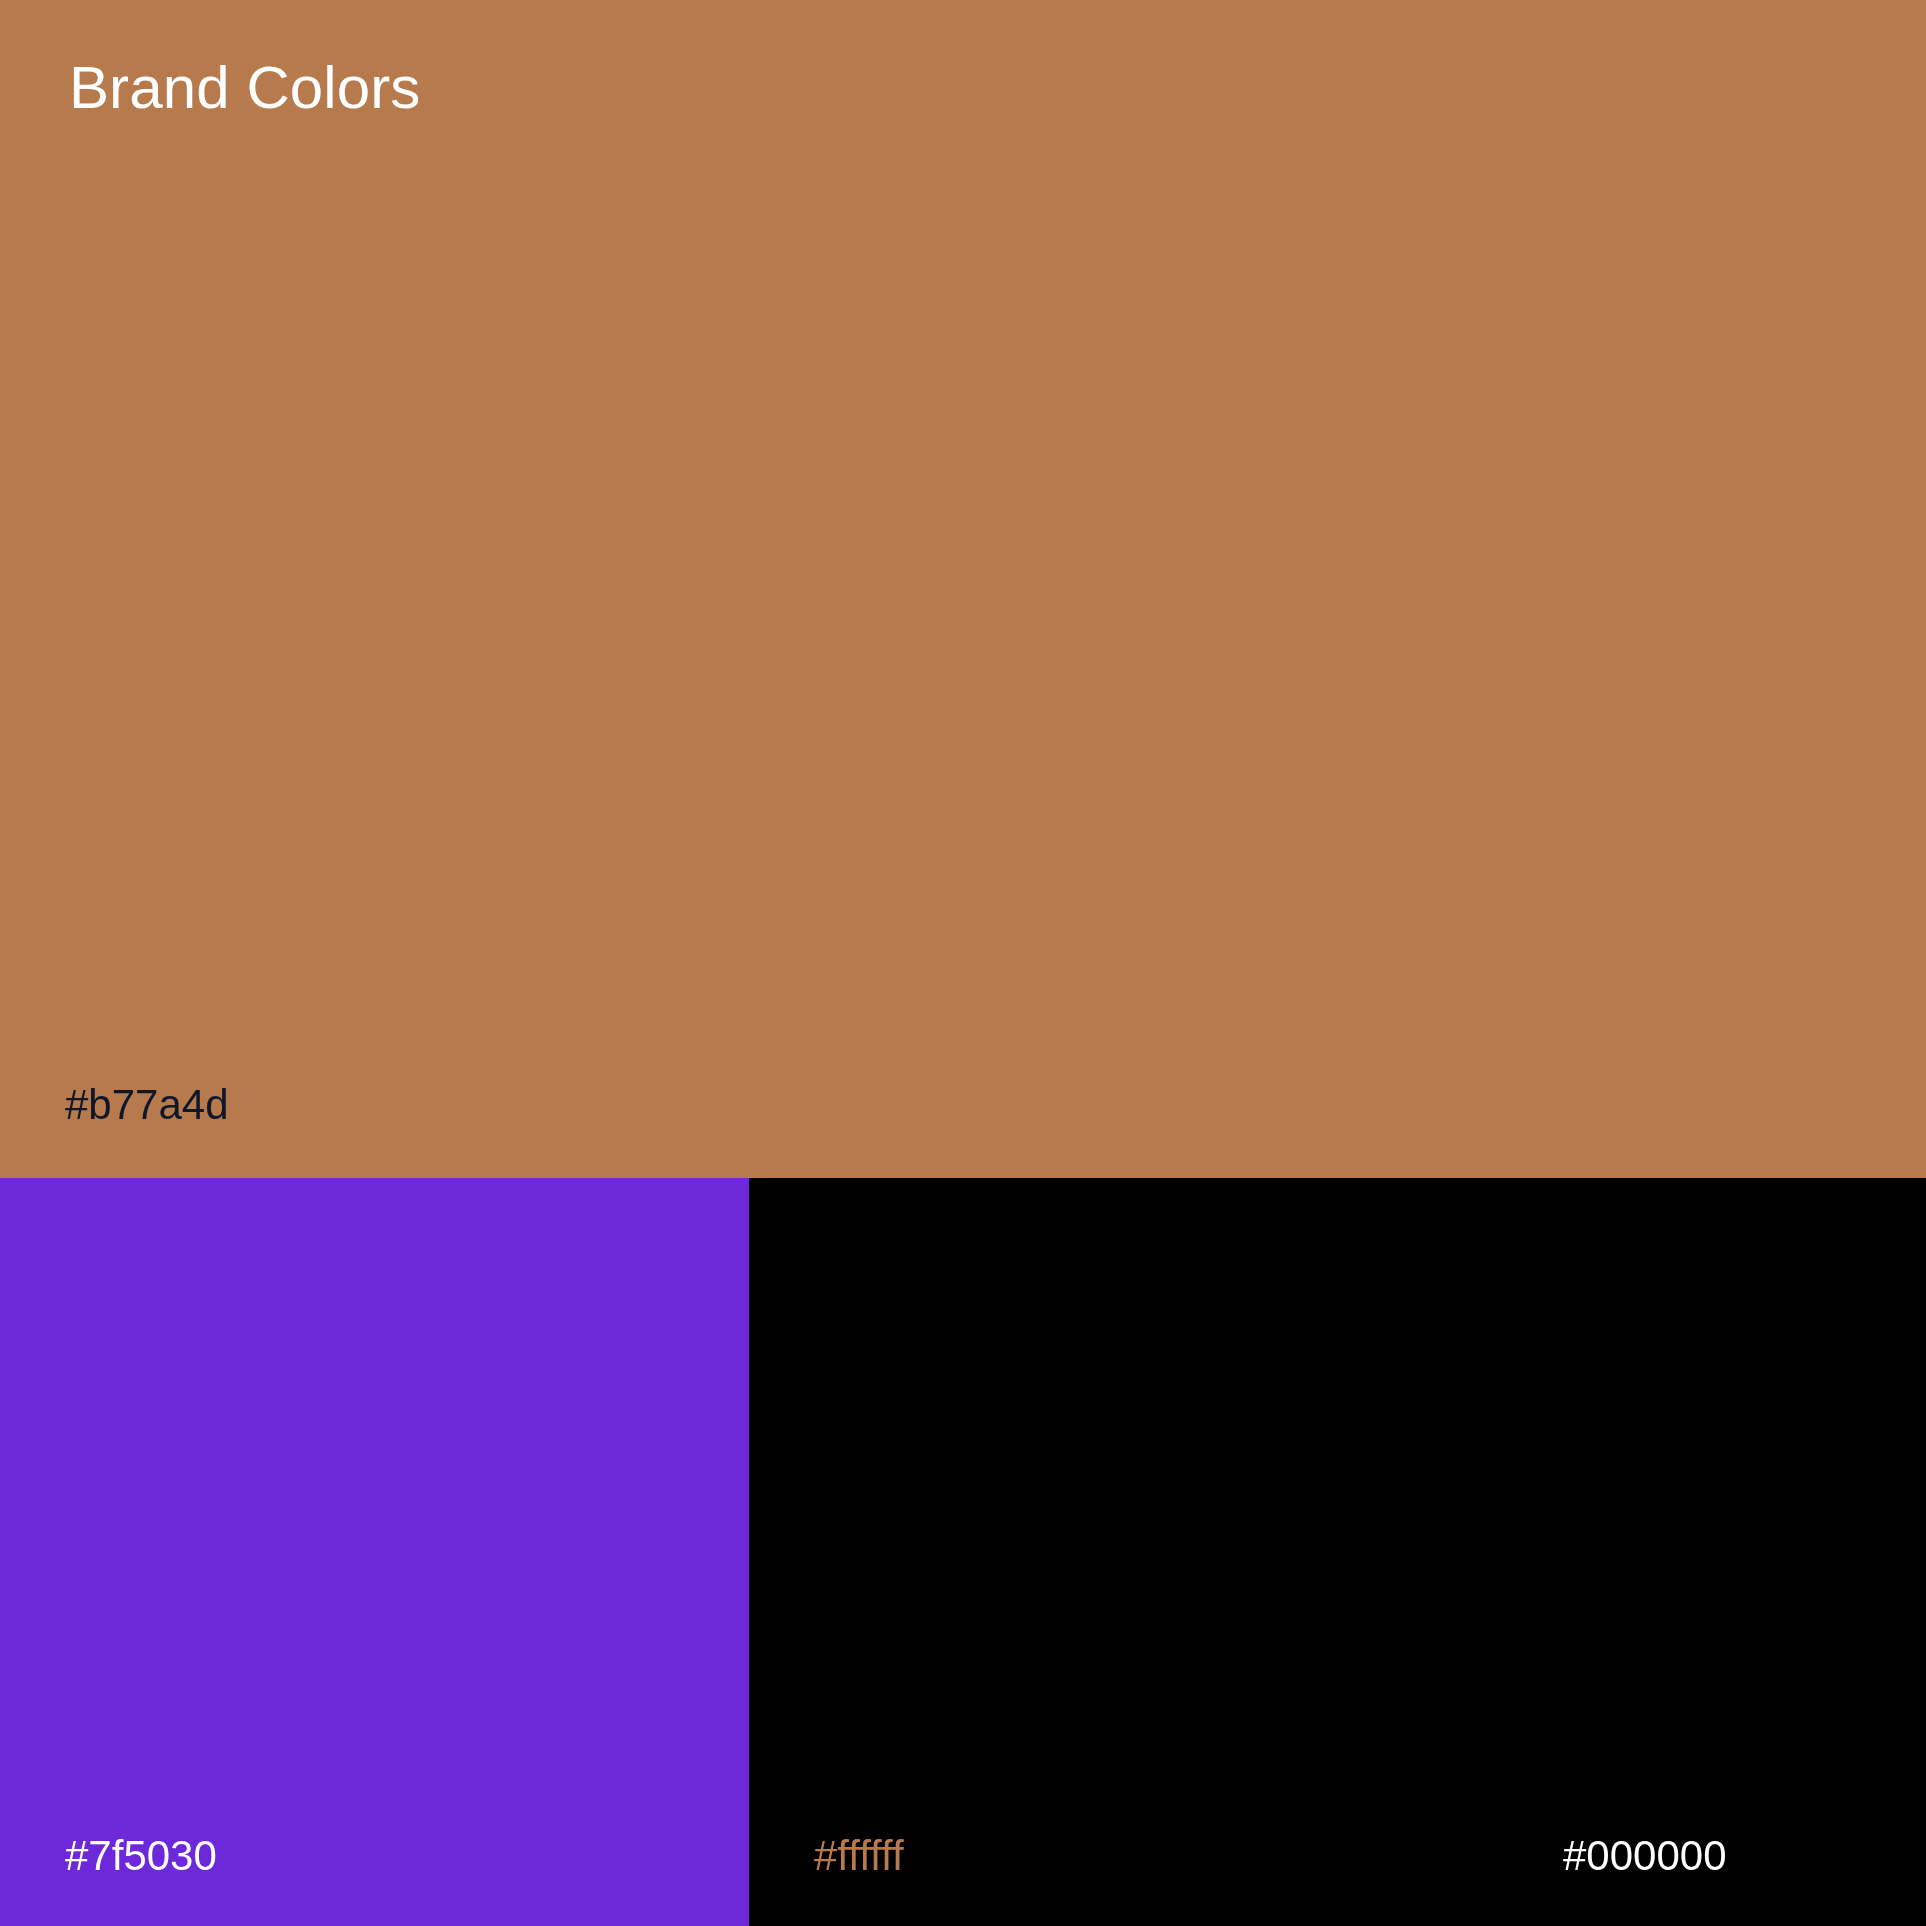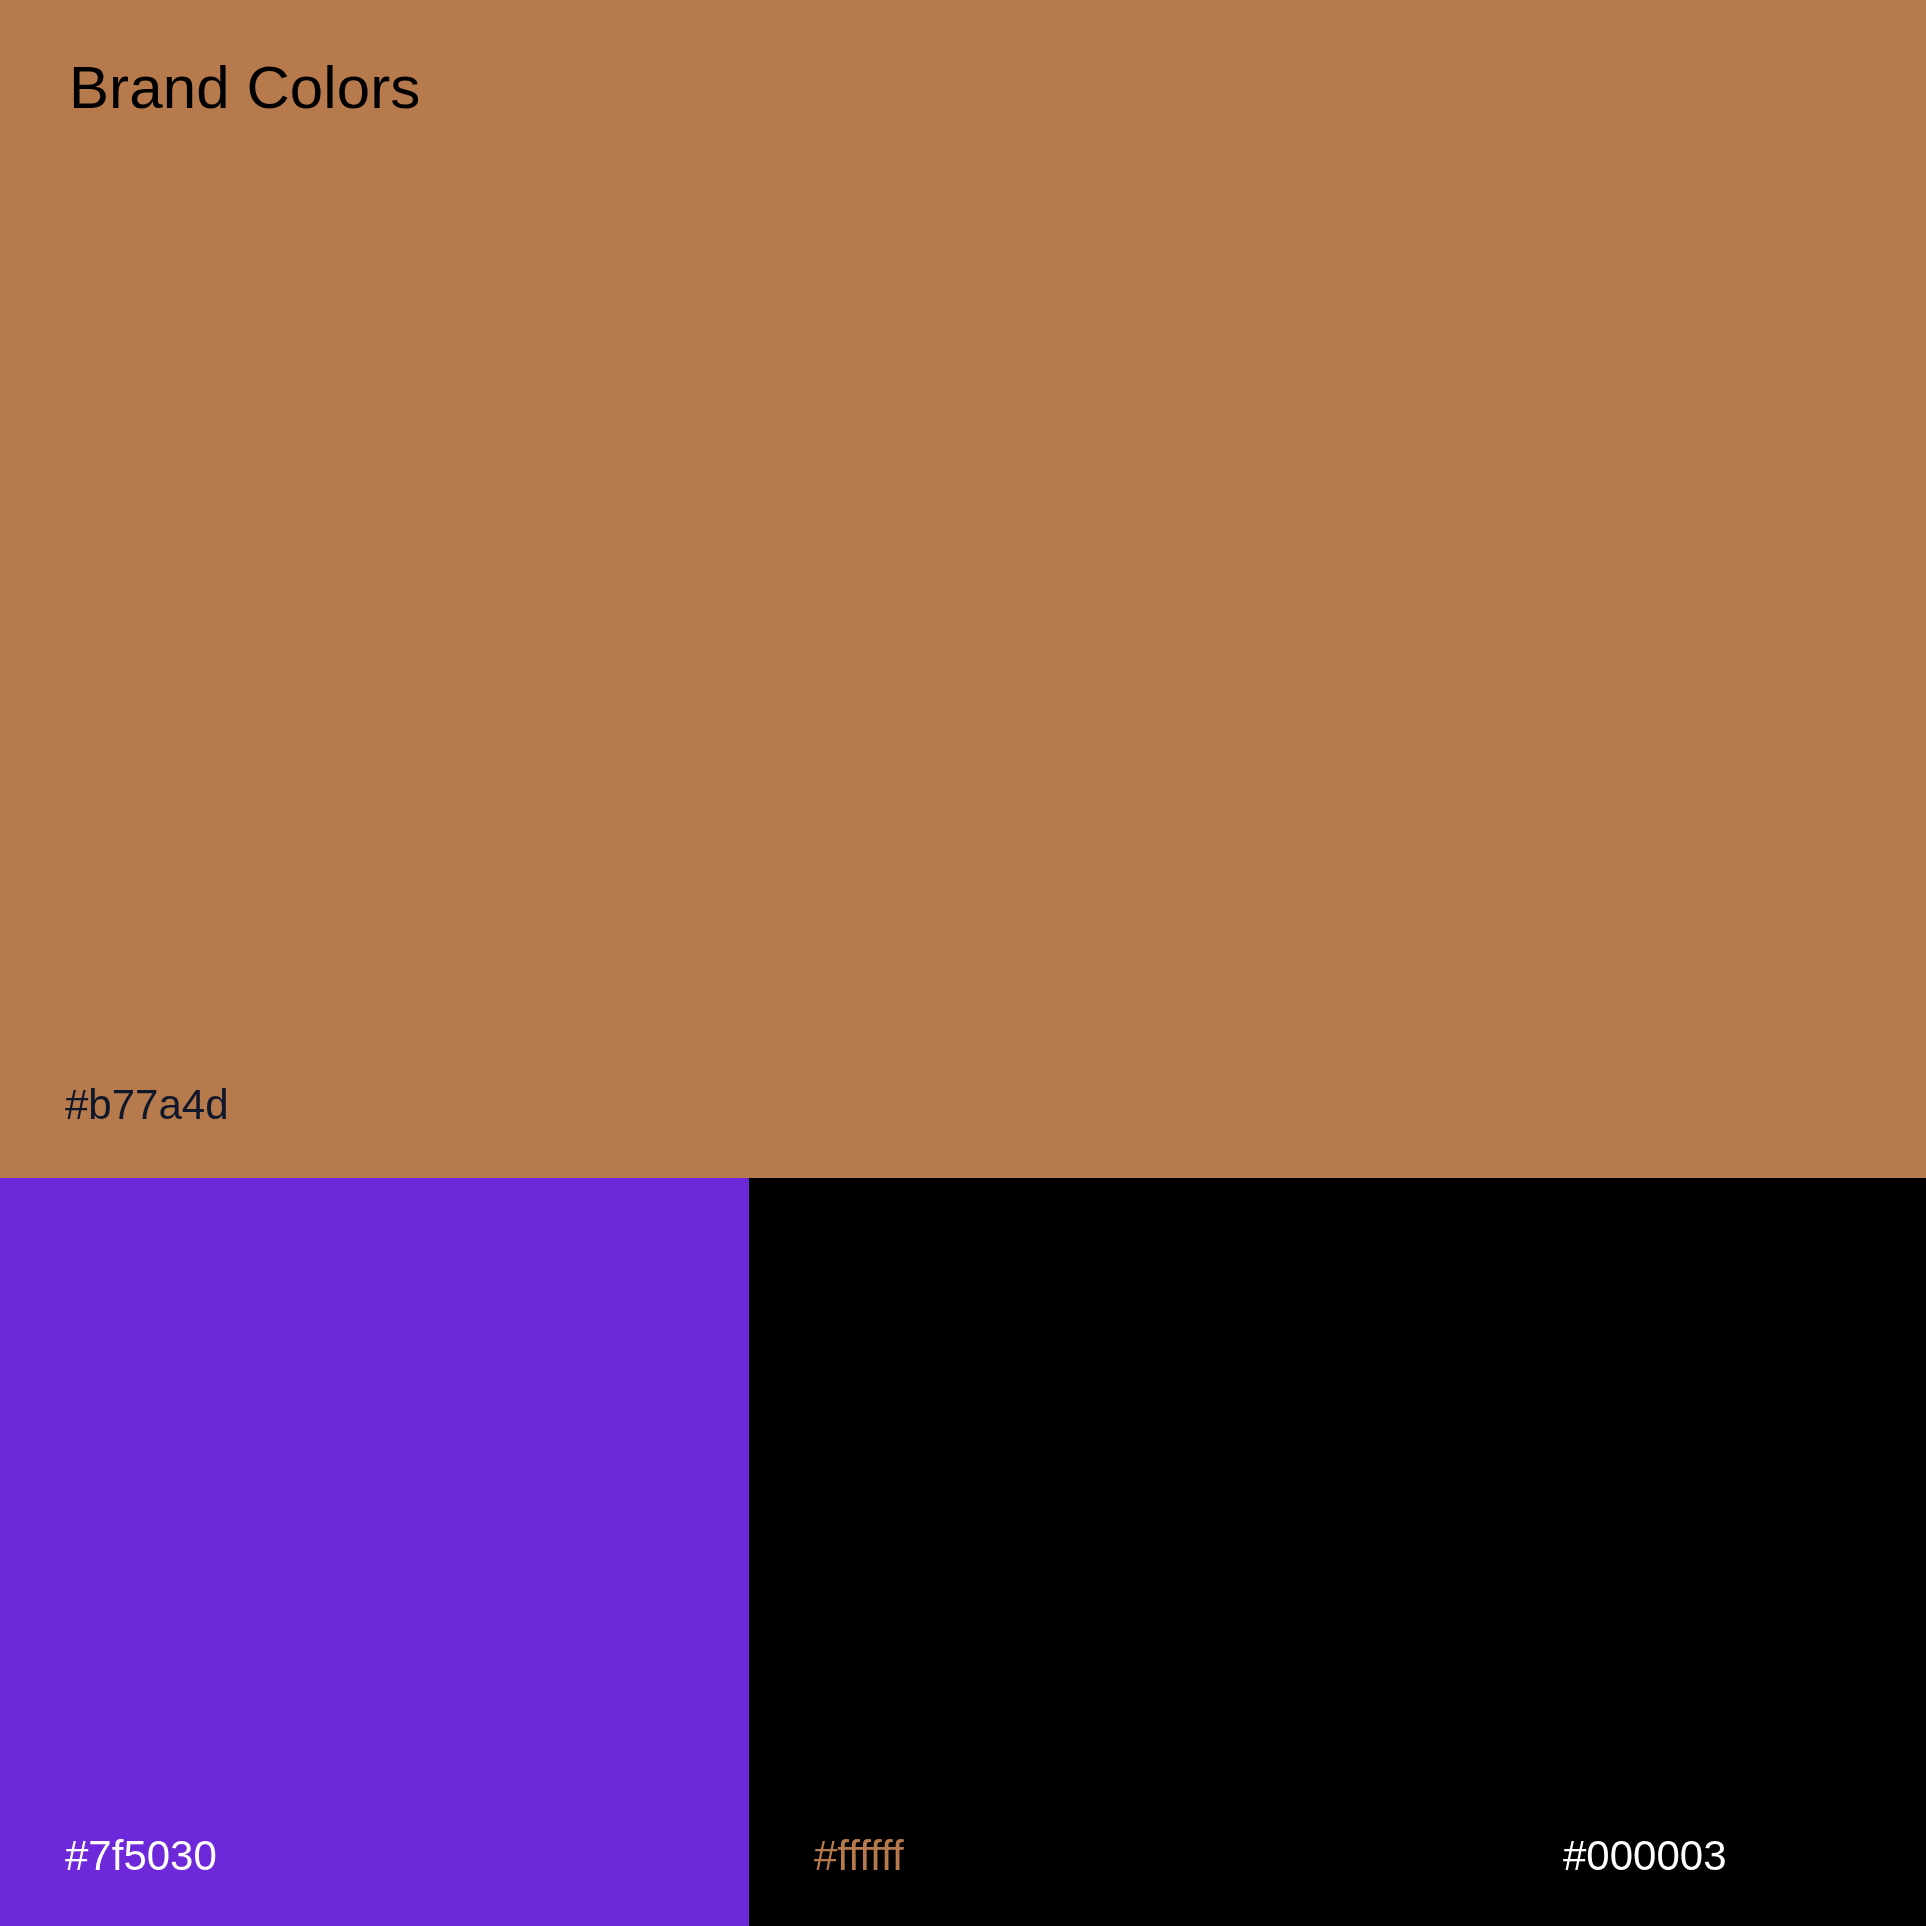--- a/index.html
+++ b/index.html
@@ -79,33 +79,33 @@
     line-height: 1.0;
     white-space: nowrap;
   }
 </style>
 </head>
 <body style="background-color: rgb(255, 255, 255);">
 
 <div class="palette-canvas">
 
   <div class="swatch-primary" style="background-color: rgb(183, 122, 77);">
-    <div class="palette-title" style="color: #000000;">Brand Colors</div>
+    <div class="palette-title" style="color: #ffffff;">Brand Colors</div>
     <div class="swatch-hex" style="color: #0f172a;">#b77a4d</div>
   </div>
 
   <div class="swatch-row">
 
     <div class="swatch-cell" style="background-color: #6d28d9;">
       <div class="swatch-hex" style="color: rgb(255, 255, 255);">#7f5030</div>
     </div>
 
     <div class="swatch-cell" style="background-color: #000000;">
       <div class="swatch-hex" style="color: rgb(183, 122, 77);">#ffffff</div>
     </div>
 
     <div class="swatch-cell" style="background-color: rgb(0, 0, 0);">
-      <div class="swatch-hex" style="color: rgb(255, 255, 255);">#000003</div>
+      <div class="swatch-hex" style="color: rgb(255, 255, 255);">#000000</div>
     </div>
 
   </div>
 </div>
 
 
 </body></html>

